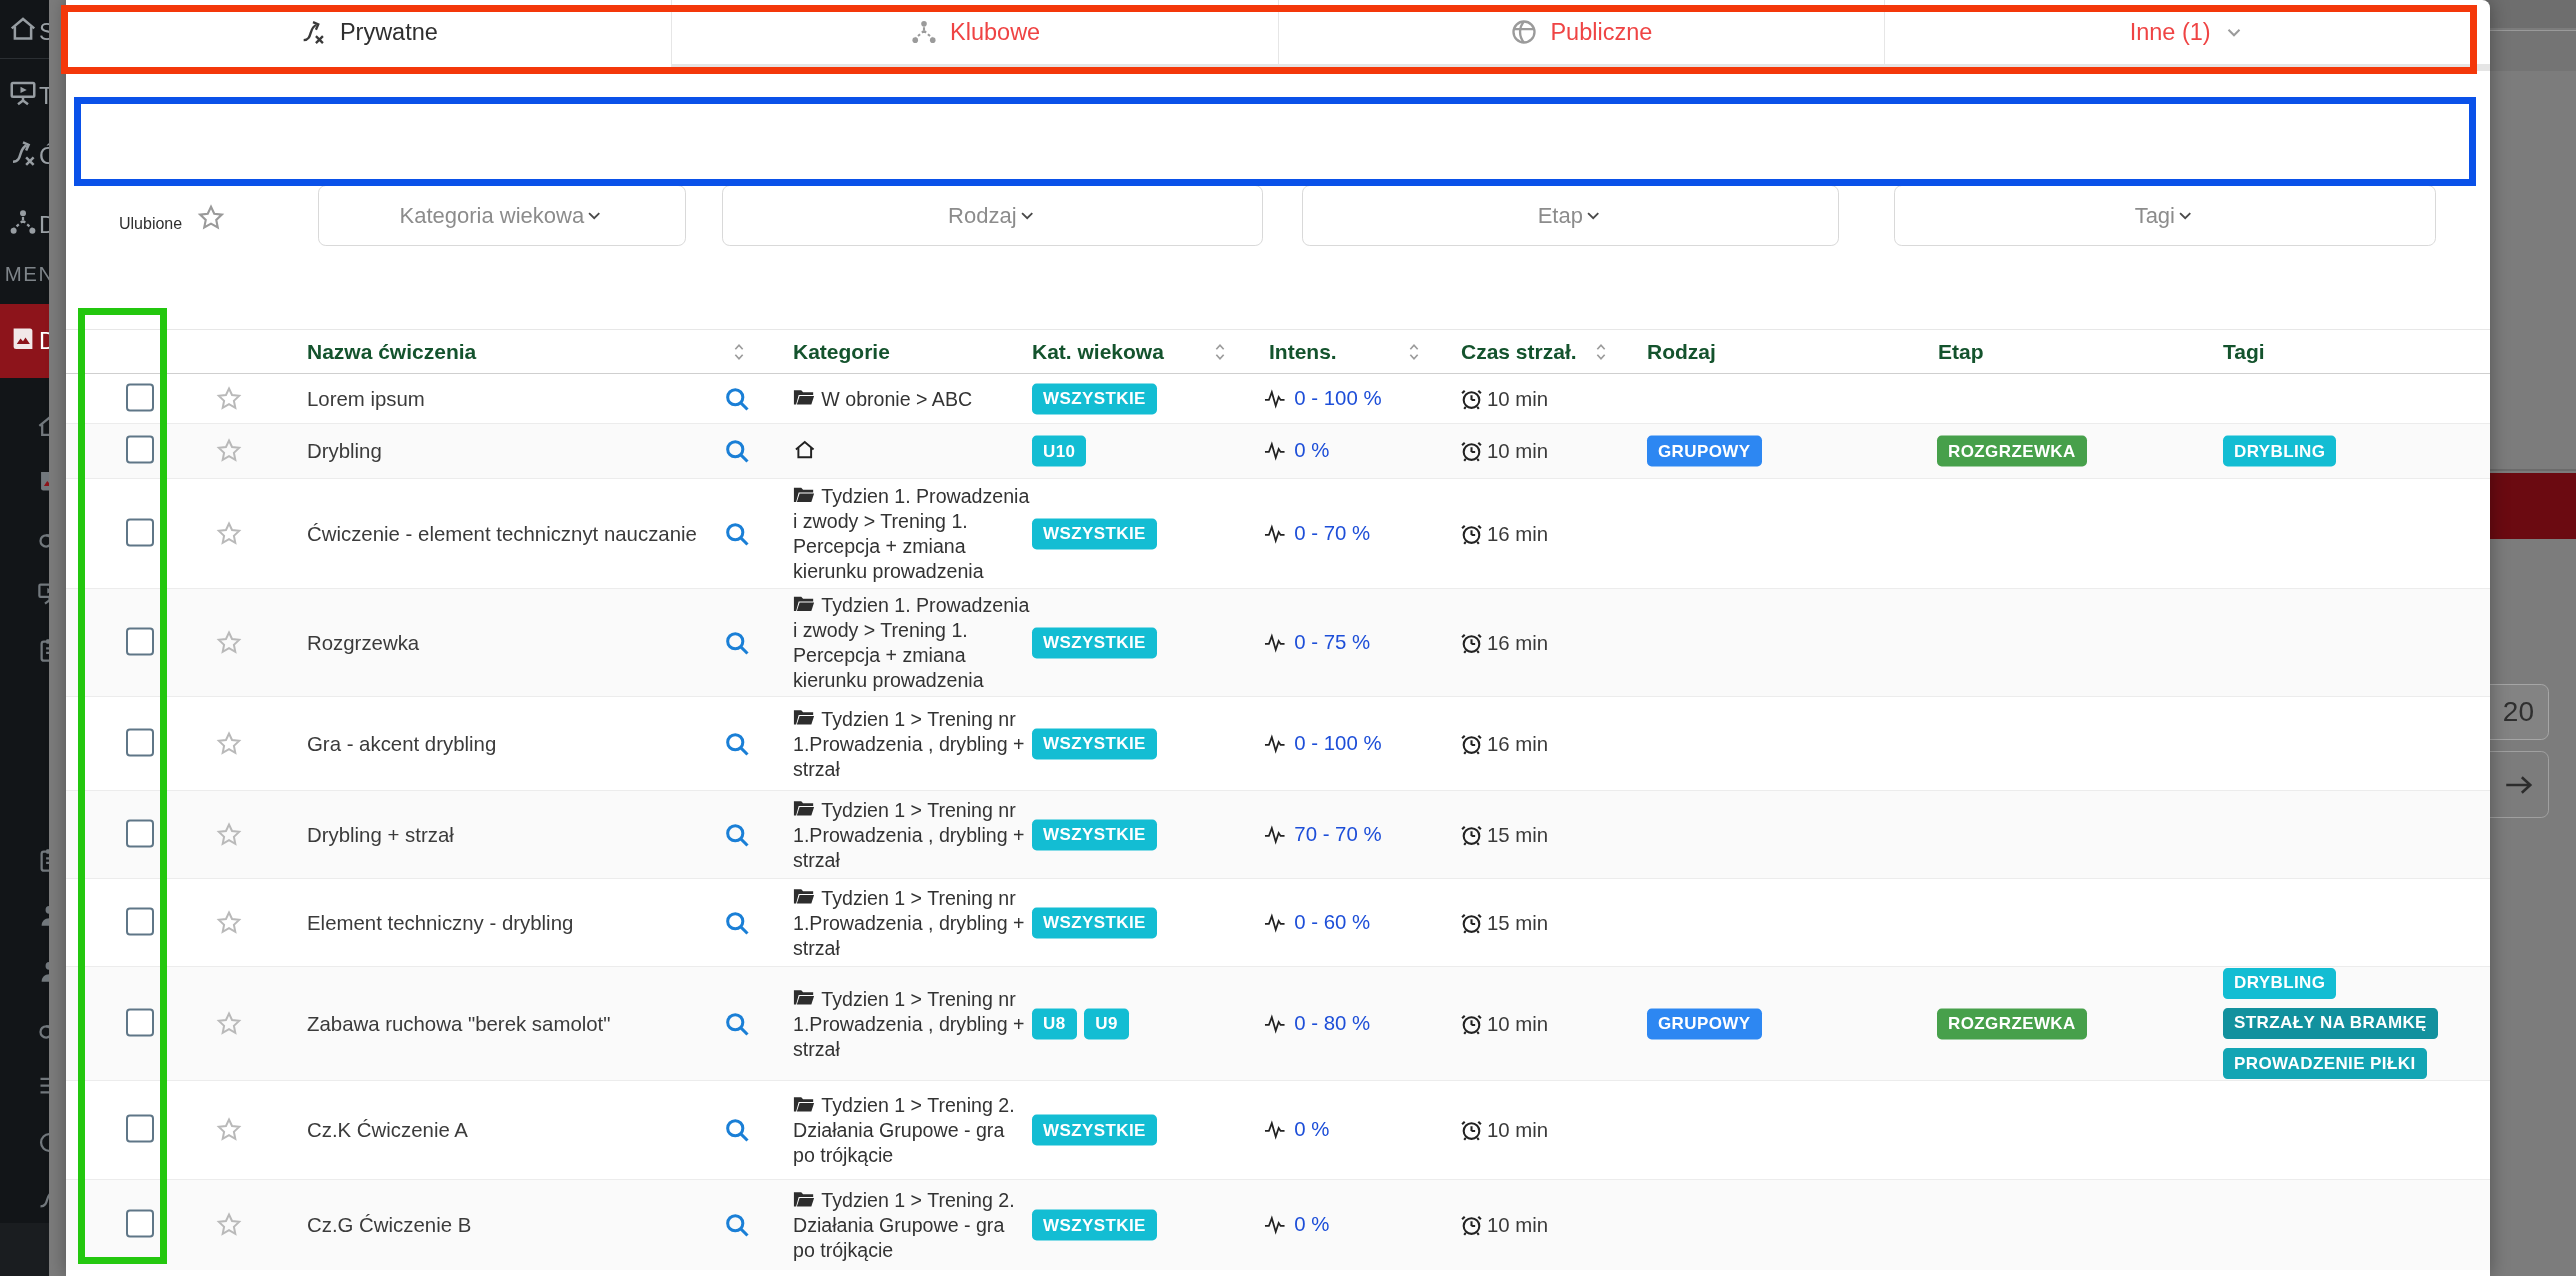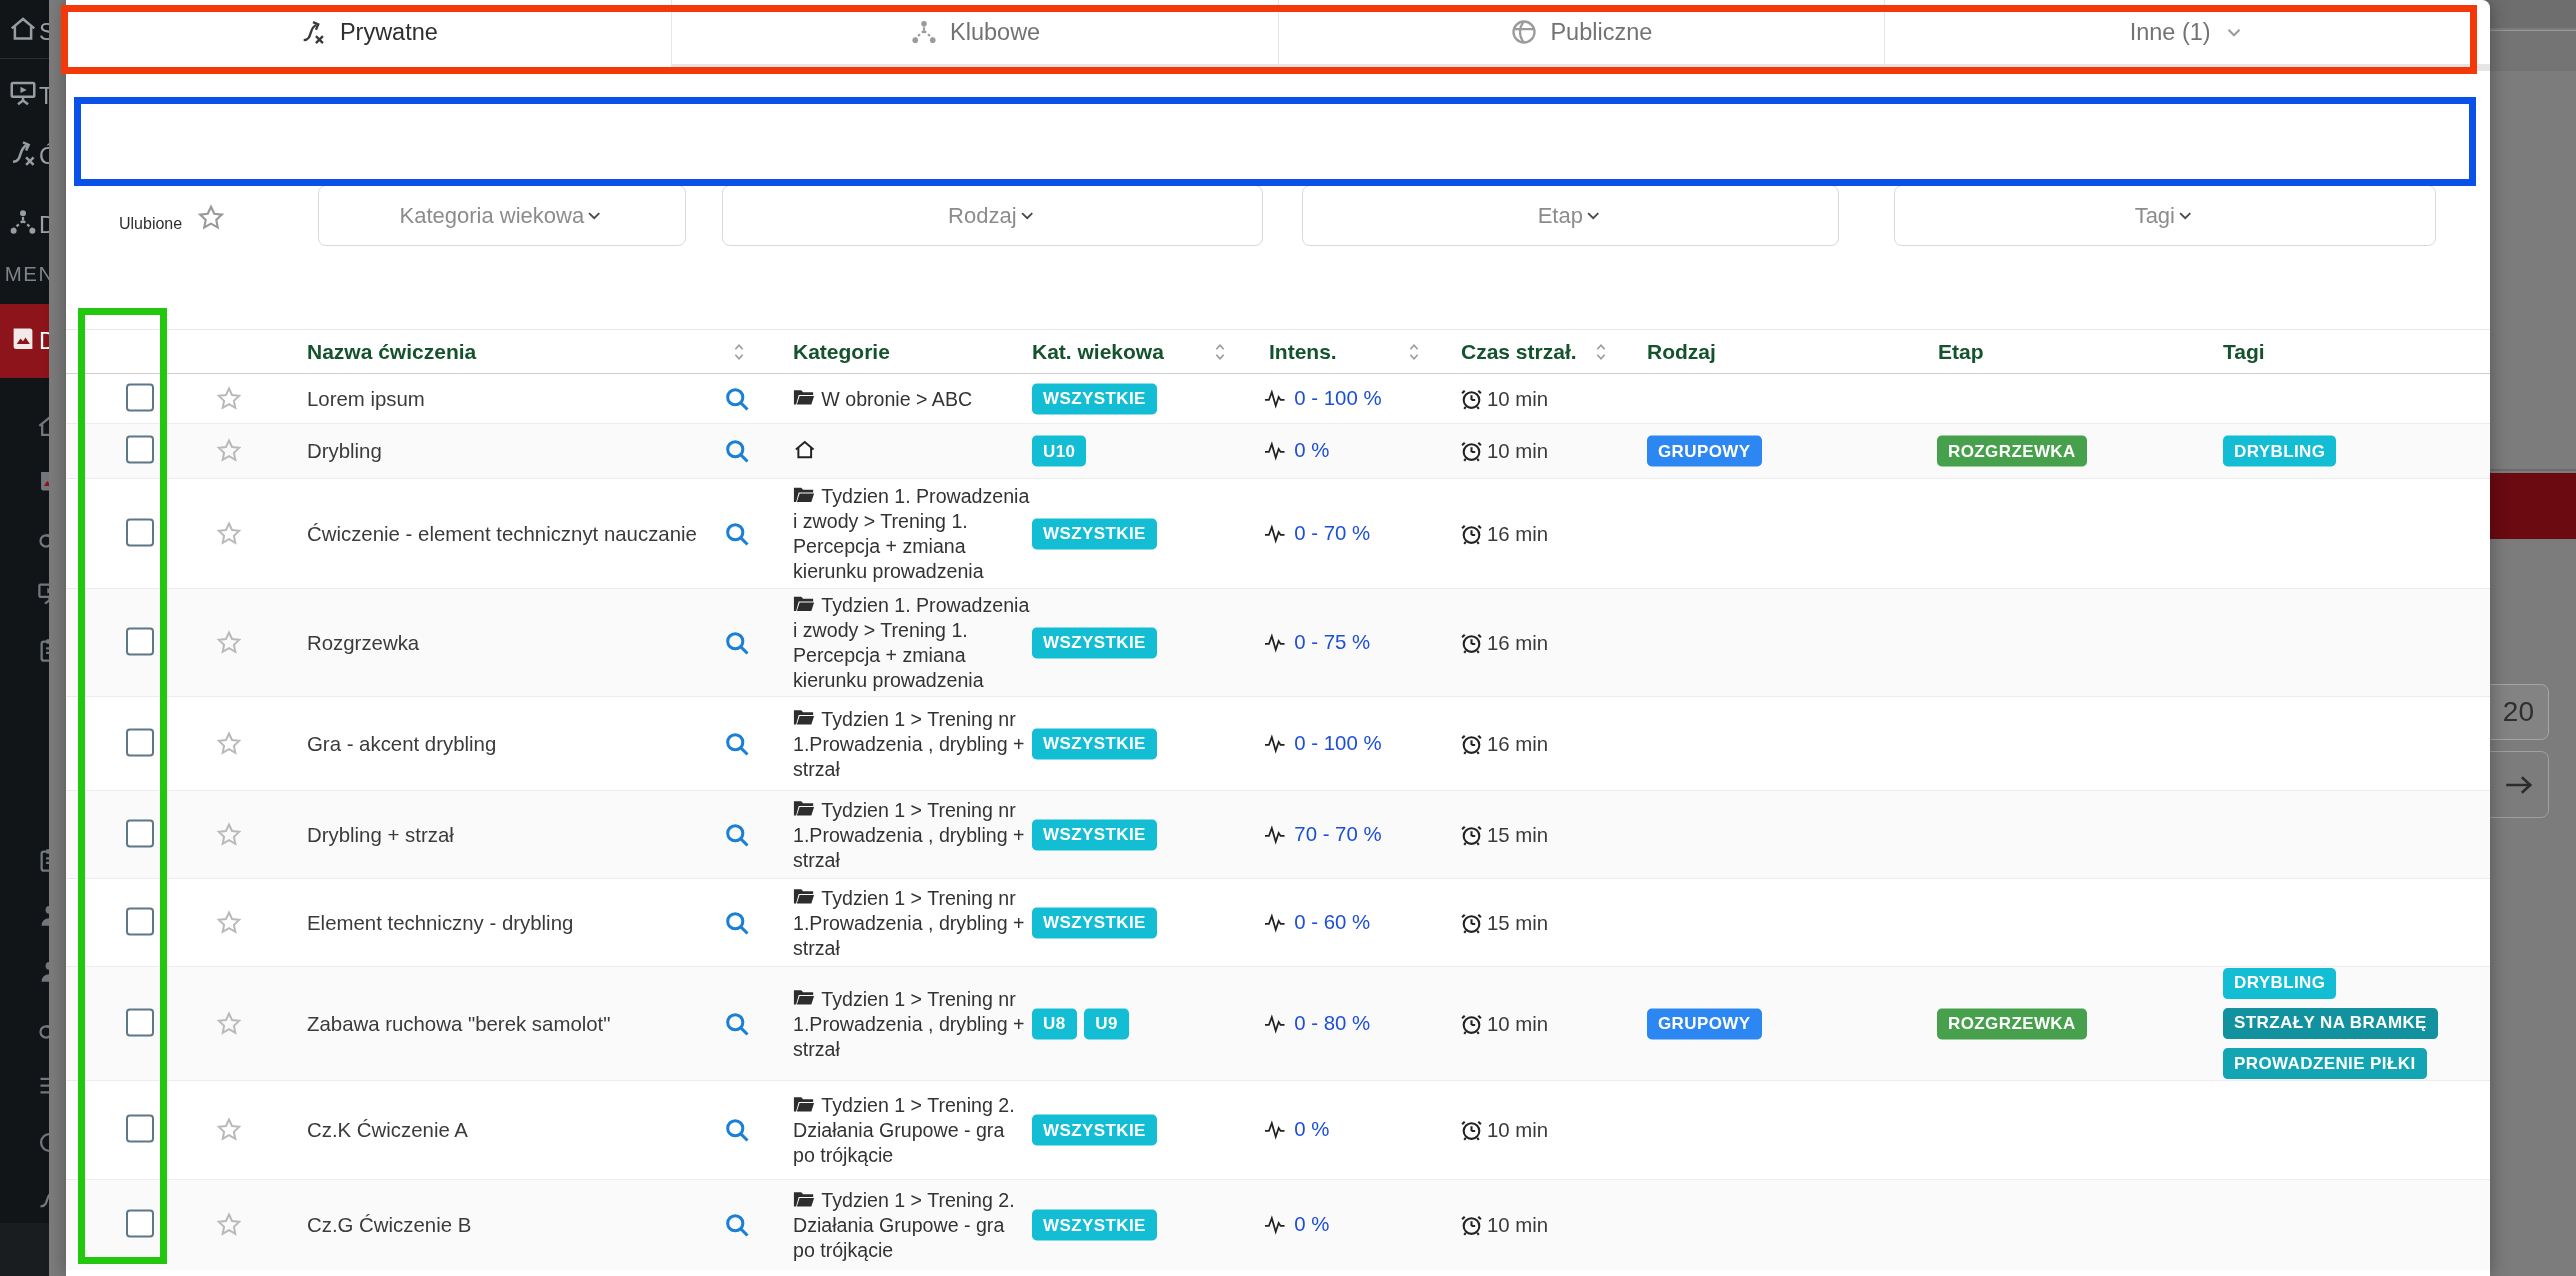--- a/index.html
+++ b/index.html
@@ -38,21 +38,21 @@
               display:flex; align-items:center; justify-content:flex-end; padding-right:12.5px; }
 
   
   .panel { position:absolute; left:66px; top:0; width:2424px; height:1276px;
            background:#ffffff; border-top-right-radius:7.8px; overflow:hidden; z-index:2;
            box-shadow:0 0 19px rgba(0,0,0,0.35); }
 
   
   .tabs { display:flex; height:71px; }
   .tab { flex:1; display:flex; align-items:center; justify-content:center; gap:12.5px;
-         font-size:23.5px; color:#737373; border-bottom:7.8px solid #e5e5e5; cursor:pointer; }
+         font-size:23.5px; color:#ef4444; border-bottom:7.8px solid #e5e5e5; cursor:pointer; }
   .tab + .tab { border-left:0.8px solid #e6e6e6; }
   .tab.active { color:#2f2f2f; border-bottom:7.8px solid transparent; }
   .tab .ic { color:#9b9b9b; }
   .tab.active .ic { color:#3a3a3a; }
 
   
   .filters { position:relative; height:118px; }
   .fav { position:absolute; left:53px; top:132px; display:flex; align-items:flex-end; gap:14px;
          font-size:16px; color:#2f2f2f; }
   .fav .ic { color:#9a9a9a; }

